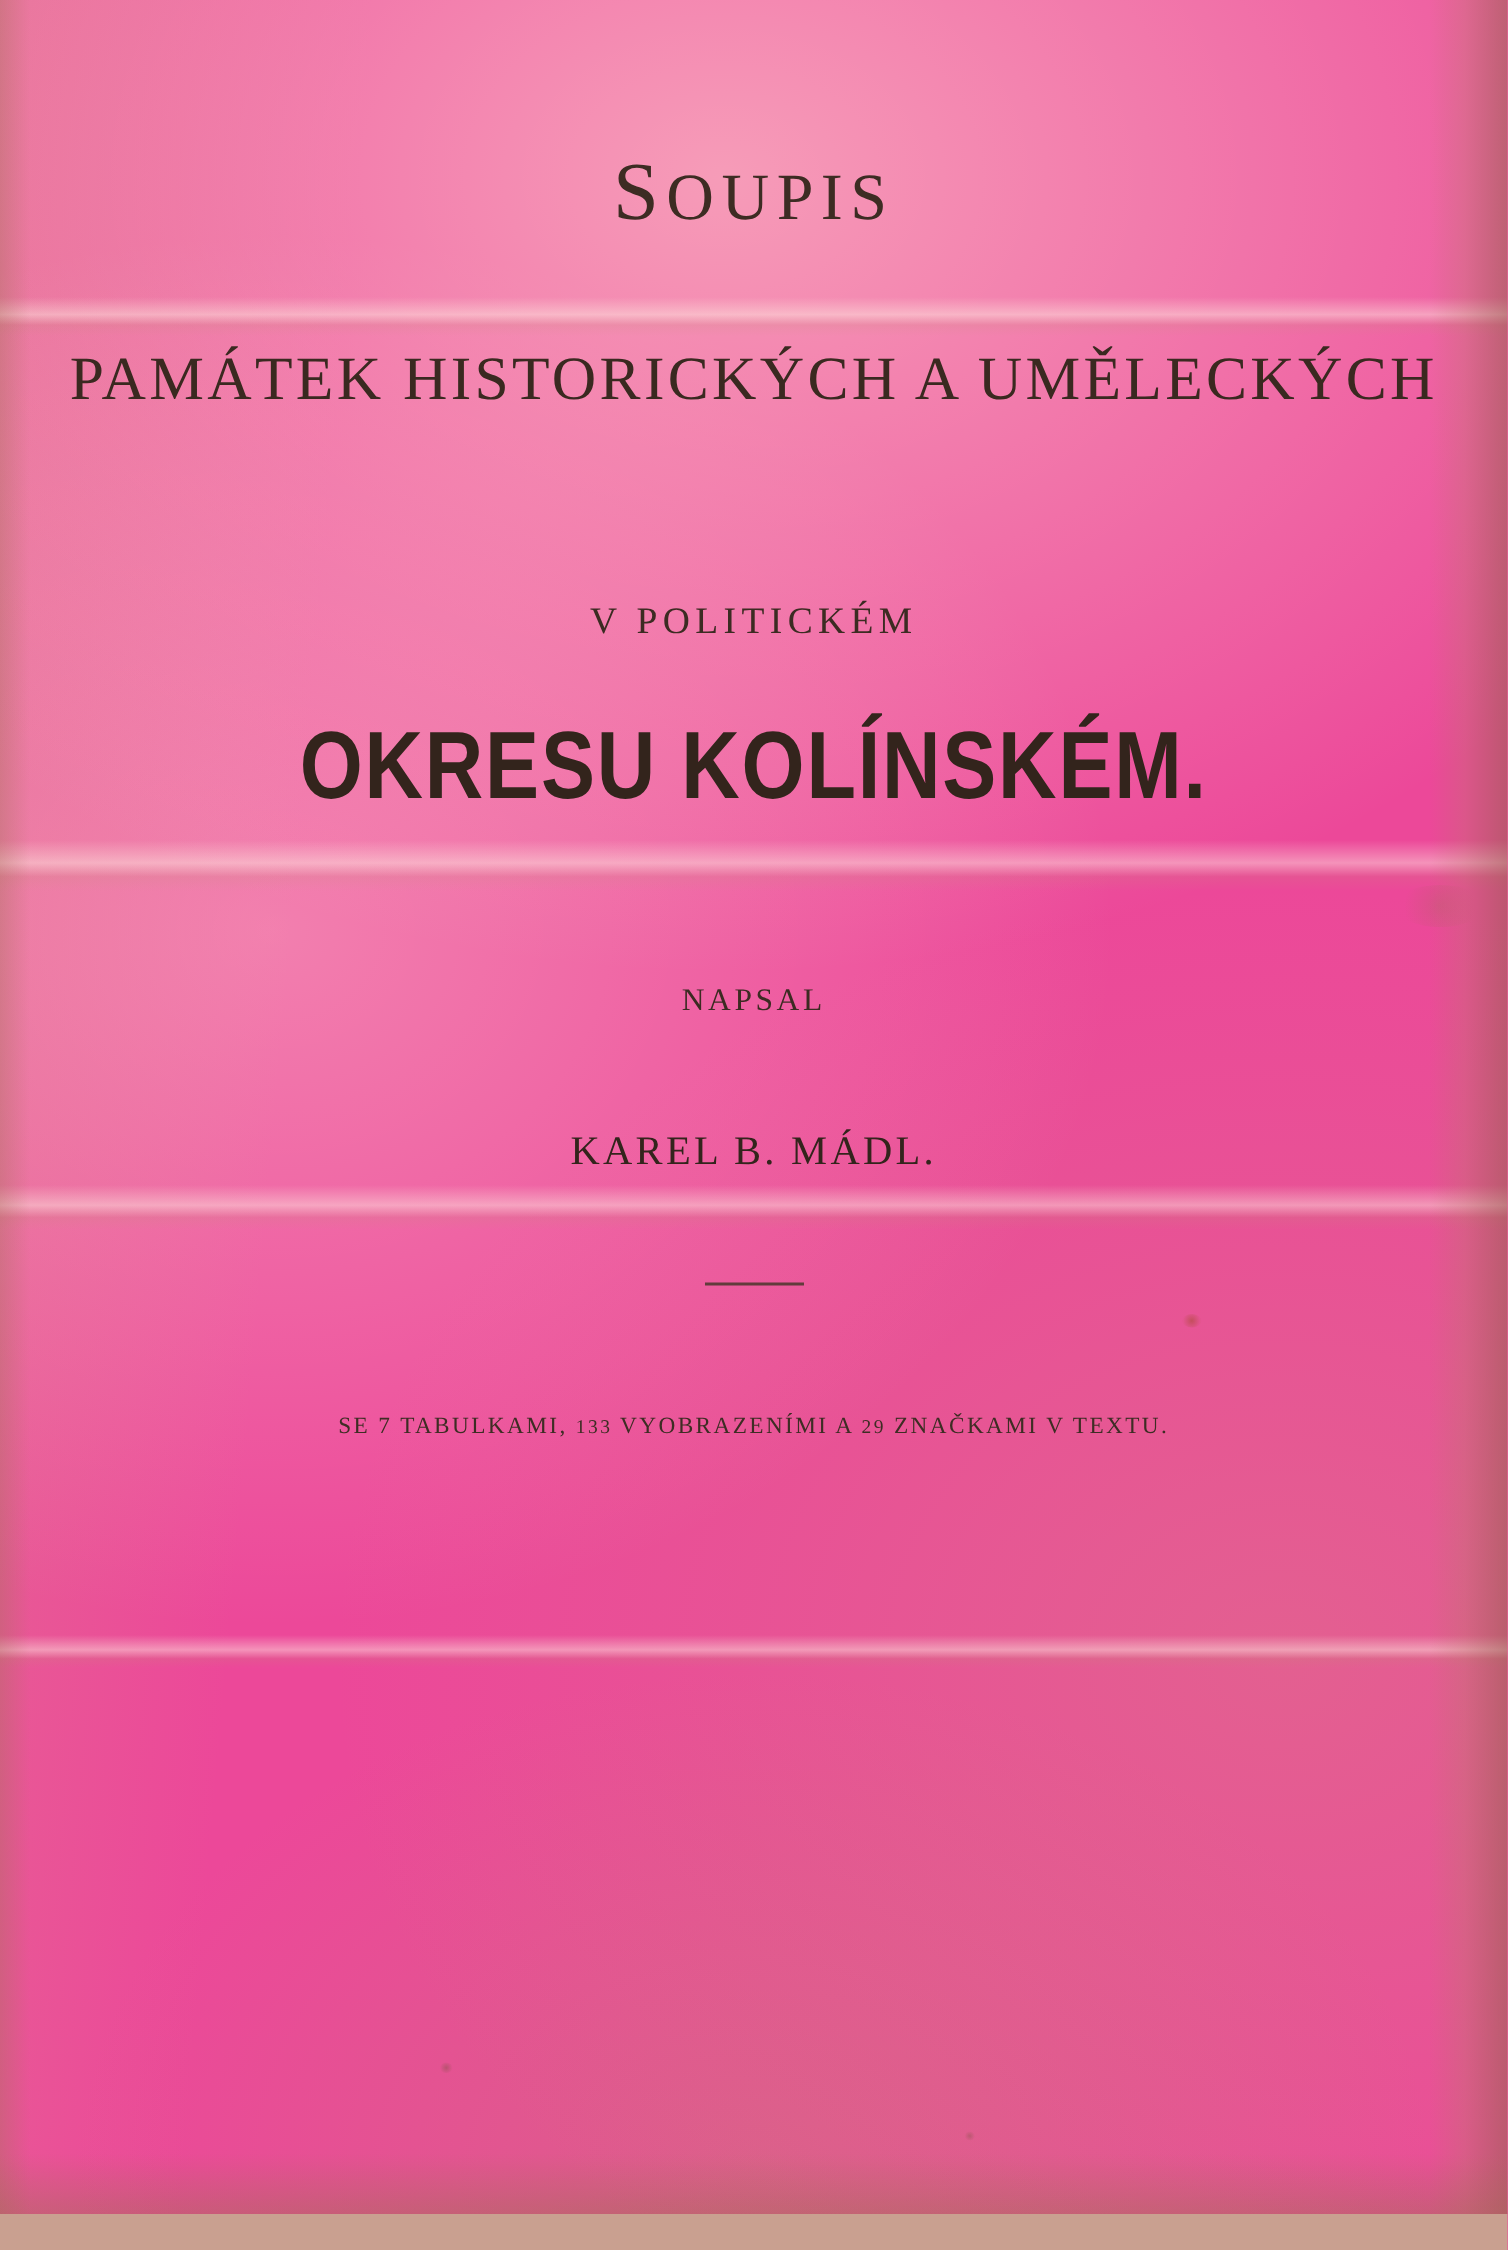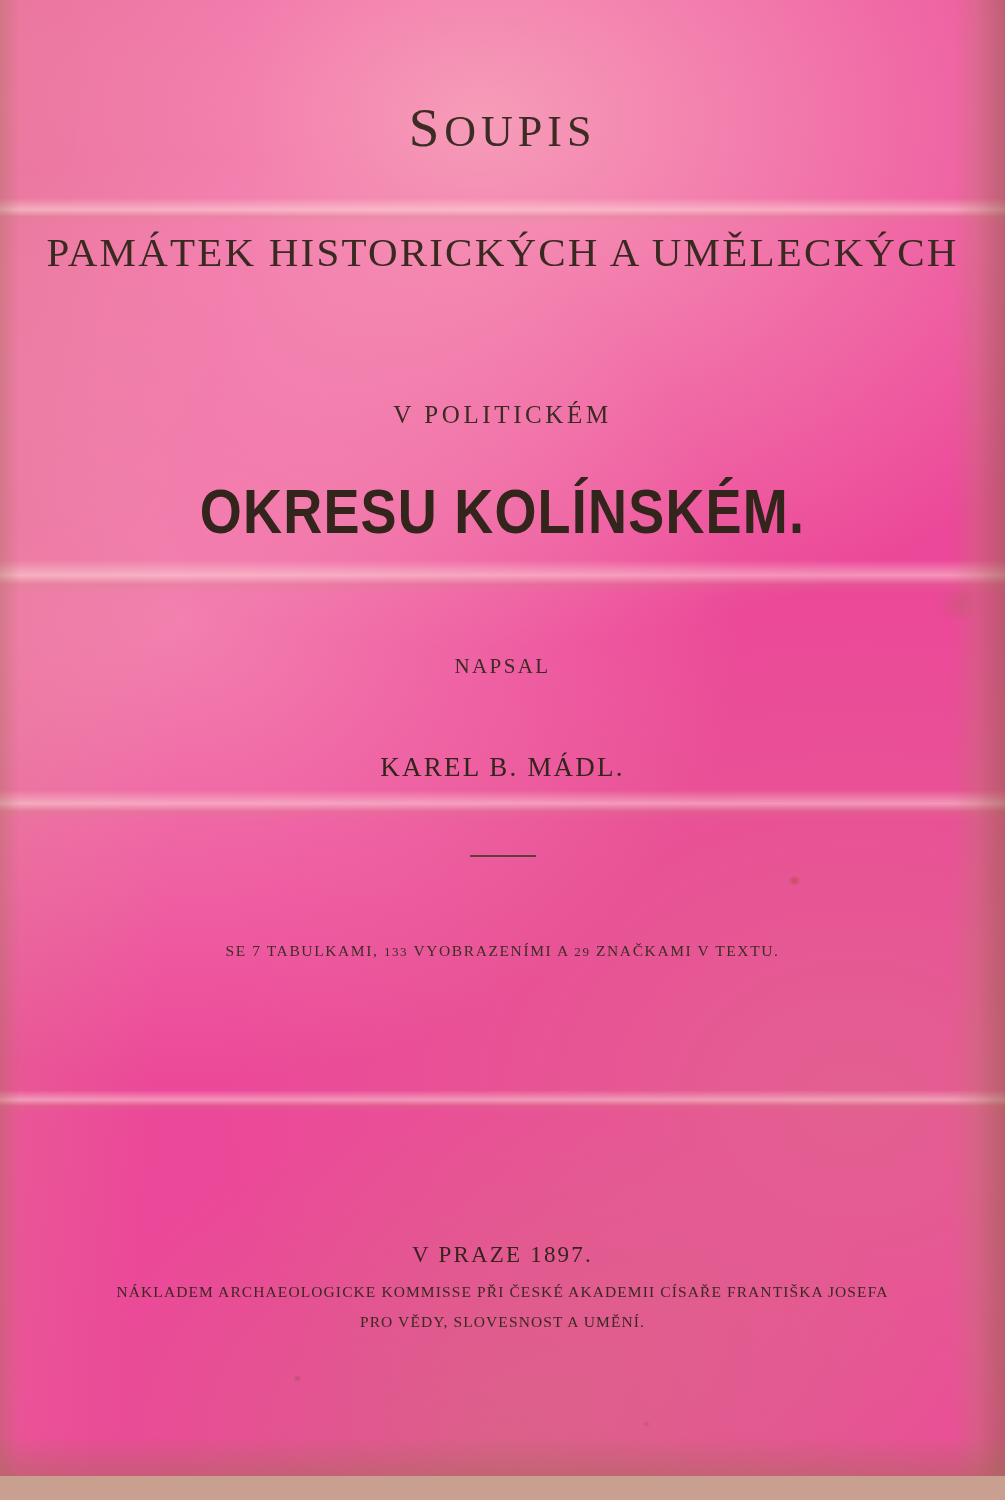--- a/index.html
+++ b/index.html
@@ -235,18 +235,15 @@
     <div class="line t-napsal smallcaps">NAPSAL</div>
 
     <div class="line t-author smallcaps">KAREL B. MÁDL.</div>
 
     <div class="rule"></div>
 
     <div class="line t-note smallcaps">
       <span>SE 7 TABULKAMI, </span><span class="num">133</span><span> VYOBRAZENÍMI A </span><span class="num">29</span><span> ZNAČKAMI V TEXTU.</span>
     </div>
 
-    <div class="line t-place smallcaps">V PRAZE 1897.</div>
-    <div class="line t-pub1 smallcaps">NÁKLADEM ARCHAEOLOGICKE KOMMISSE PŘI ČESKÉ AKADEMII CÍSAŘE FRANTIŠKA JOSEFA</div>
-    <div class="line t-pub2 smallcaps">PRO VĚDY, SLOVESNOST A UMĚNÍ.</div>
 
   </div>
 </div>
 
 </body></html>

